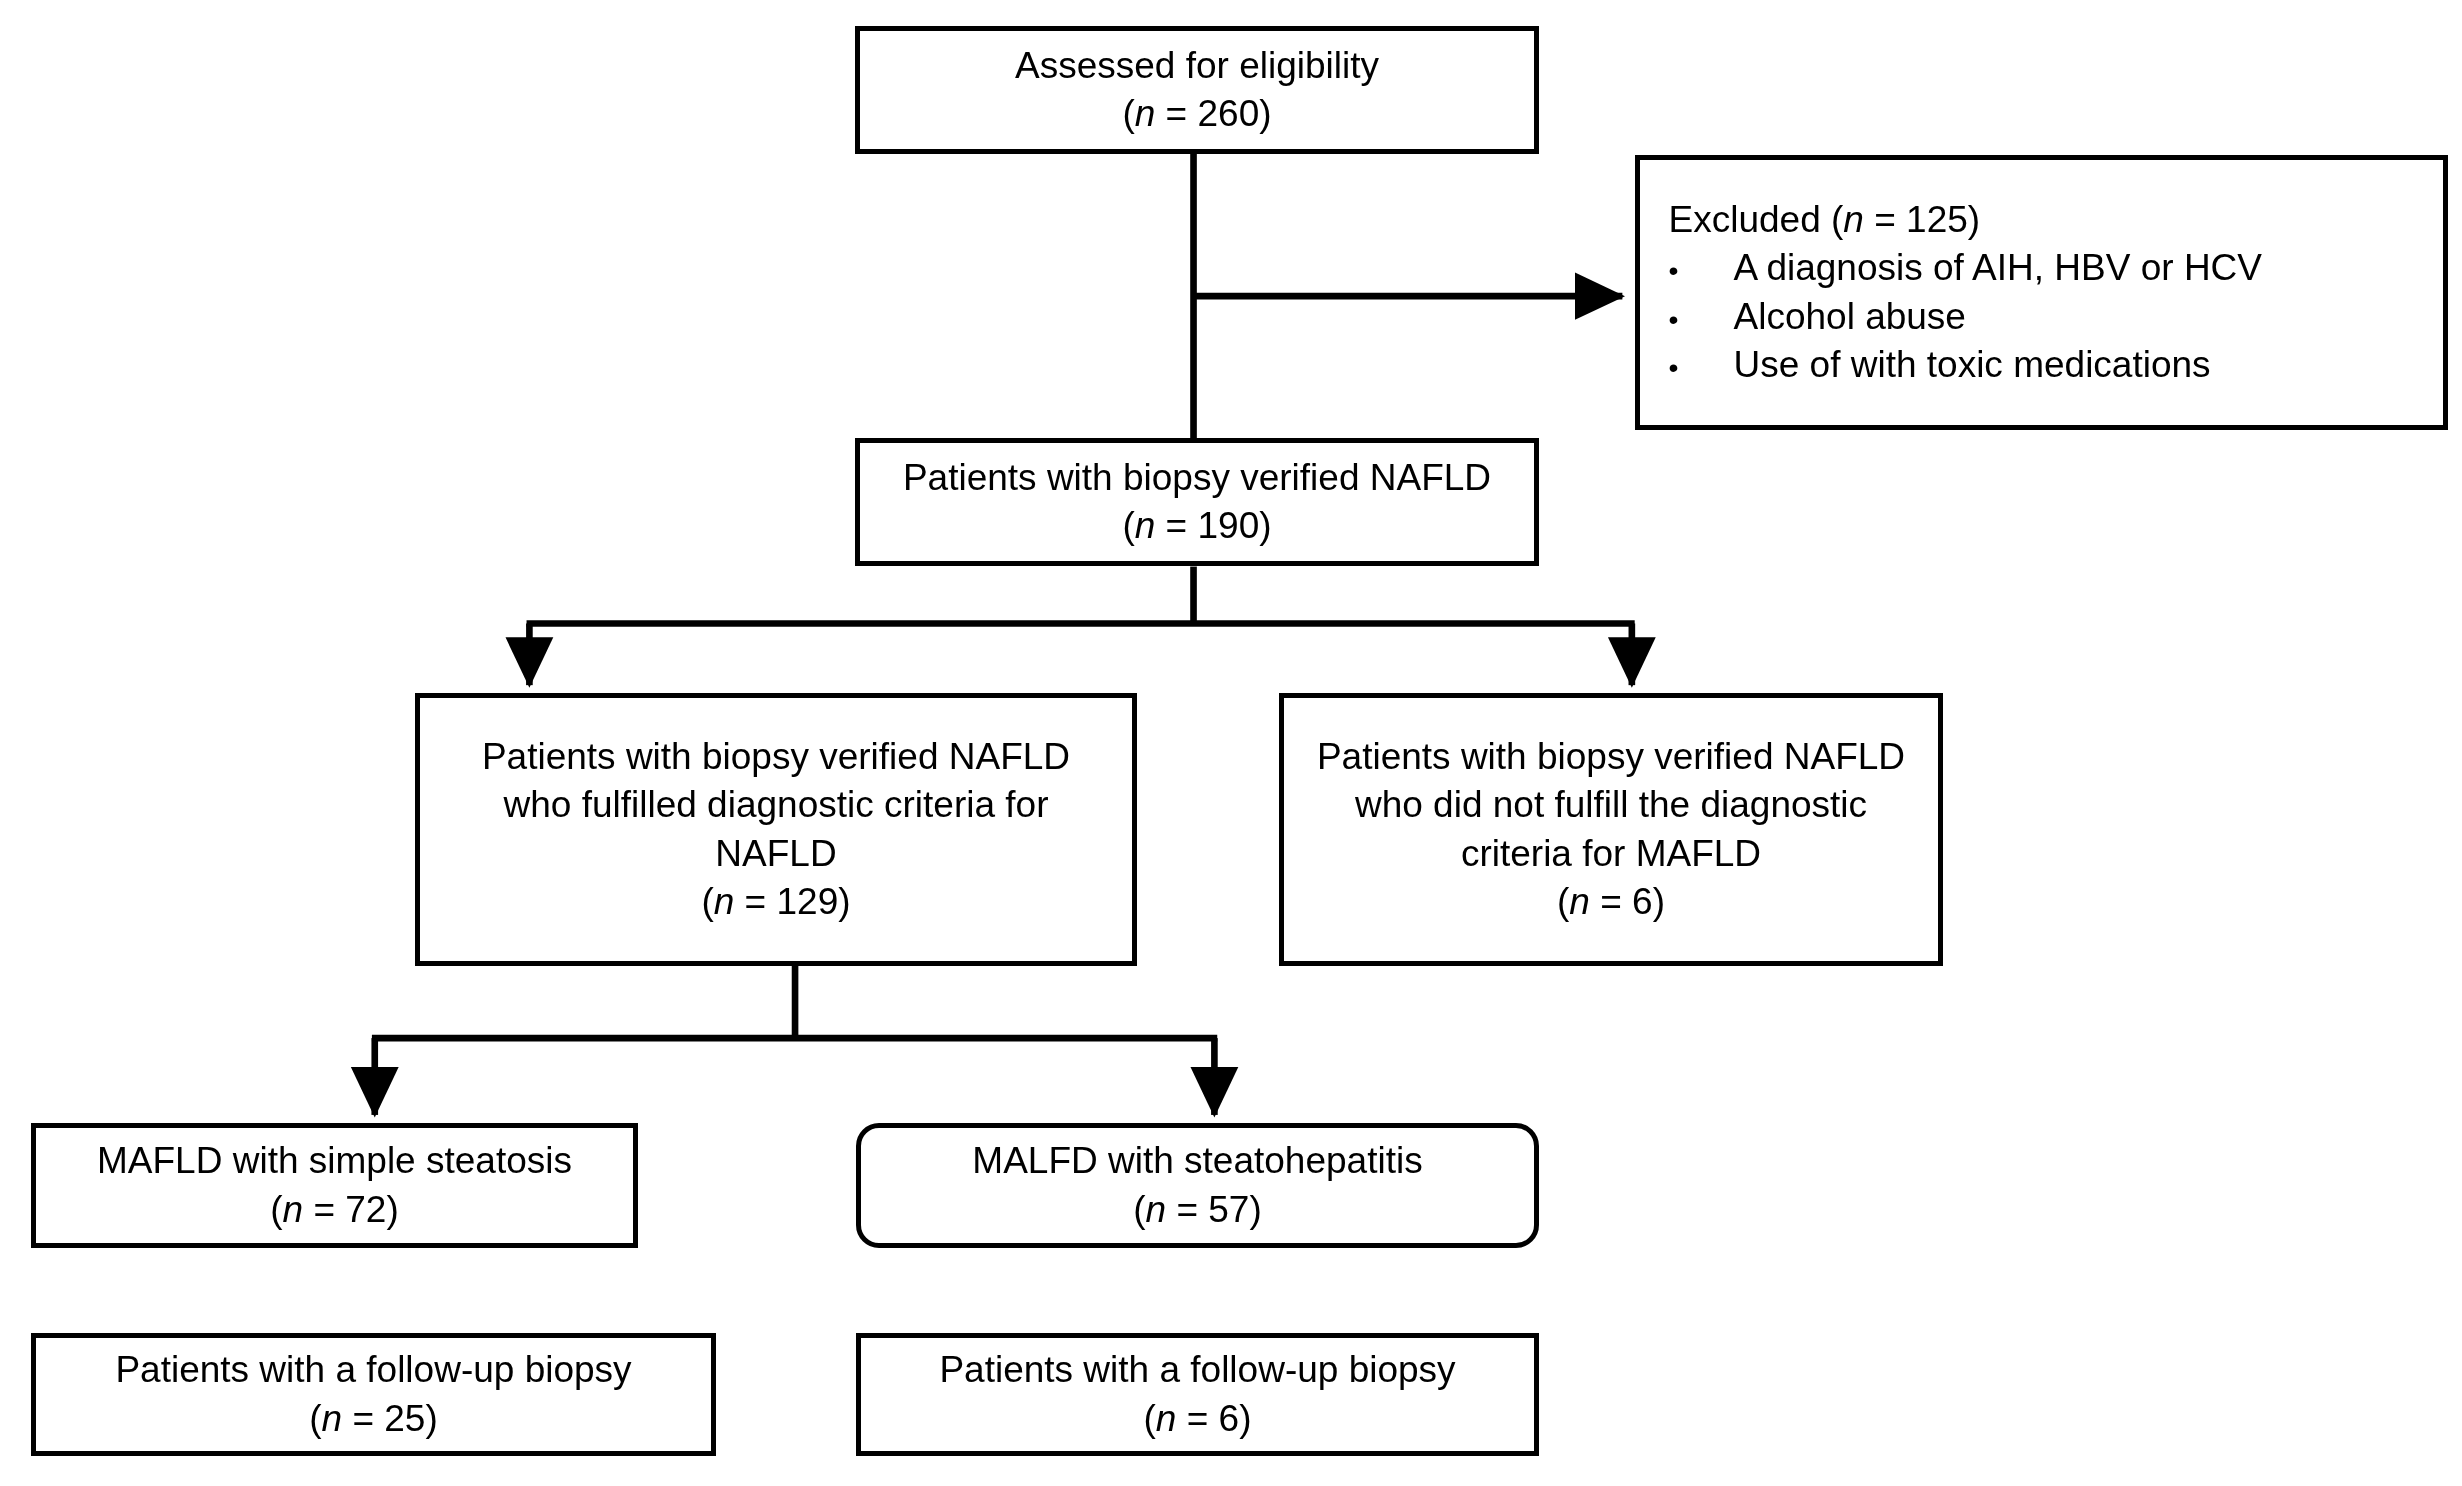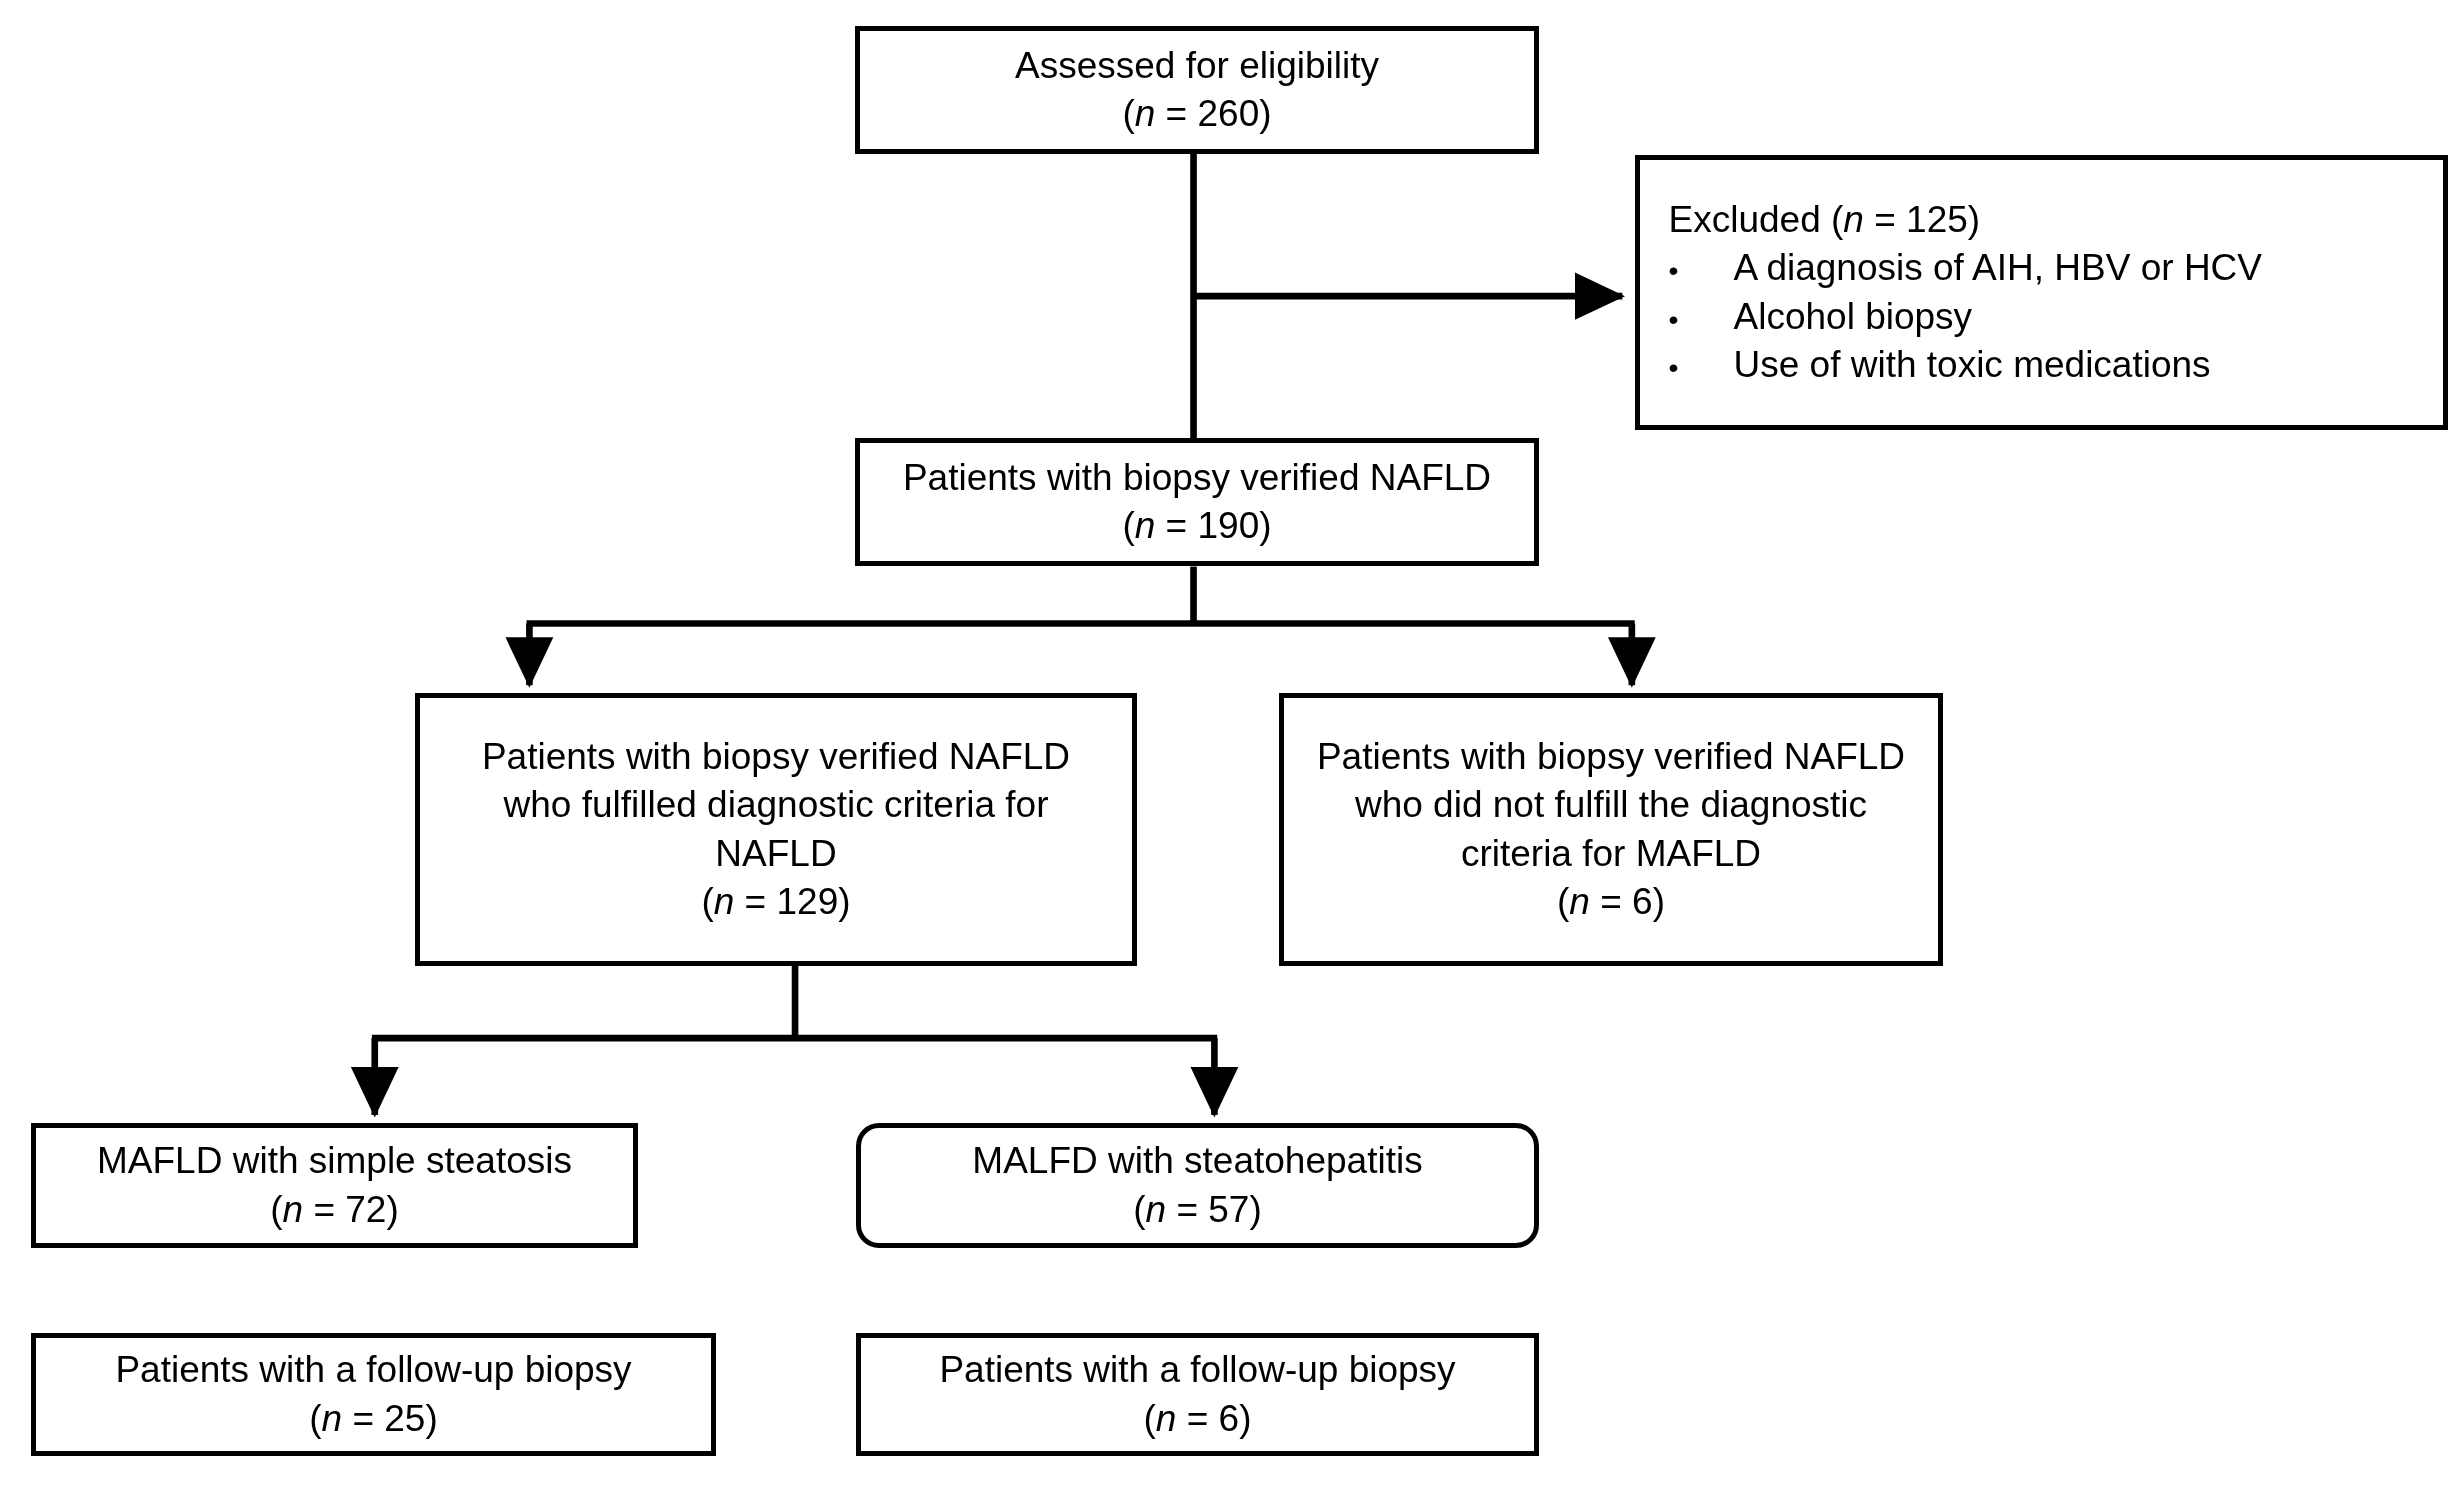--- a/index.html
+++ b/index.html
@@ -117,21 +117,21 @@
     <div class="node-line">
       <span>Excluded (</span><span class="n-italic">n</span><span> = </span><span>125</span><span>)</span>
     </div>
     <ul class="bullet-list">
       <li class="bullet-item">
         <span class="bullet-dot">•</span>
         <span class="bullet-text">A diagnosis of AIH, HBV or HCV</span>
       </li>
       <li class="bullet-item">
         <span class="bullet-dot">•</span>
-        <span class="bullet-text">Alcohol biopsy</span>
+        <span class="bullet-text">Alcohol abuse</span>
       </li>
       <li class="bullet-item">
         <span class="bullet-dot">•</span>
         <span class="bullet-text">Use of with toxic medications</span>
       </li>
     </ul>
   </div>
 
   <div class="node" id="node-nafld-verified">
     <div class="node-line">Patients with biopsy verified NAFLD</div>

